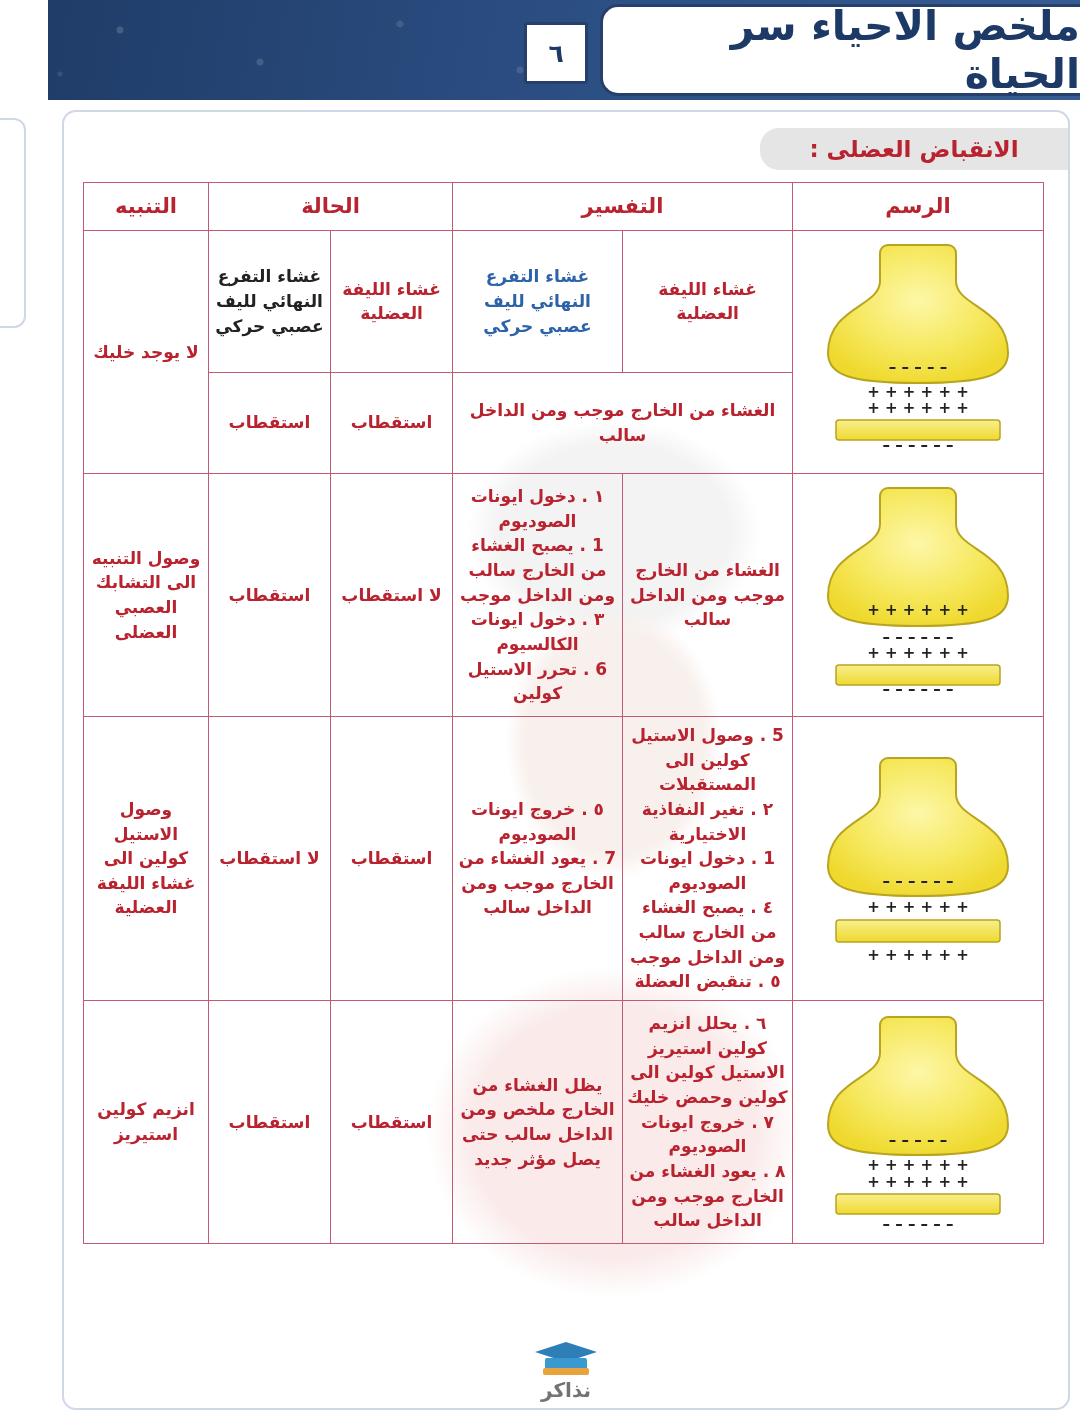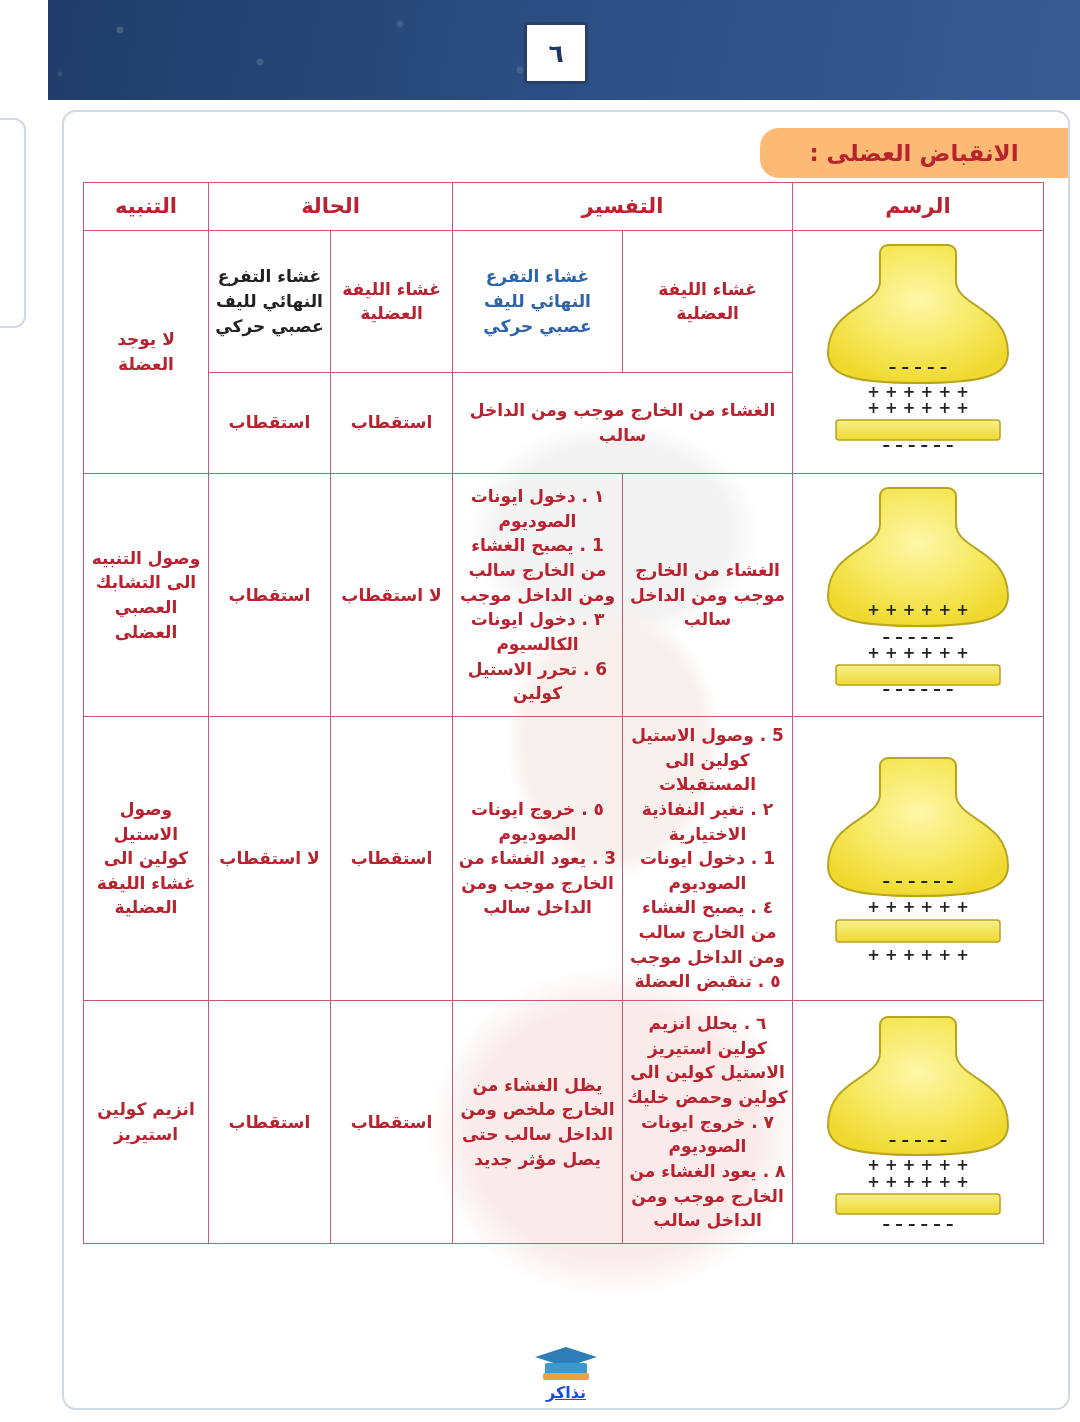--- a/index.html
+++ b/index.html
@@ -71,22 +71,22 @@
     background:
       radial-gradient(ellipse 150px 190px at 300px 330px, #e8cfc4 0%, #e8cfc4 60%, rgba(232,207,196,0) 72%),
       radial-gradient(ellipse 210px 160px at 300px 120px, #d8d8d8 0%, #d8d8d8 55%, rgba(216,216,216,0) 70%),
       radial-gradient(ellipse 260px 230px at 300px 720px, #f0bdbd 0%, #f0bdbd 55%, rgba(240,189,189,0) 72%);
     filter:blur(1px);
     pointer-events:none;
   }
 
   
   .section-chip {
-    position:absolute; top:16px; right:0px; width:308px; height:50px;
-    background:#fdba74;
+    position:absolute; top:16px; right:0px; width:308px; height:42px;
+    background:#e5e5e5;
     border-top-left-radius:19px; border-bottom-left-radius:19px;
     display:flex; align-items:center; justify-content:center;
     color:#b8232f; font-size:23px; font-weight:bold;
   }
 
   
   table.main {
     position:absolute; top:70px; right:24px; width:960px;
     border-collapse:collapse;
     table-layout:fixed;
@@ -130,30 +130,33 @@
   
   .footer-logo {
     position:absolute; bottom:6px; left:50%; transform:translateX(-50%);
     text-align:center;
   }
   .footer-logo .cap {
     width:70px; height:36px; margin:0 auto;
     position:relative;
   }
   .footer-logo .word {
-    color:#1d4ed8; font-size:16px; font-weight:bold; margin-top:2px;text-decoration:underline;
+    color:#737373; font-size:20px; font-weight:bold; margin-top:2px;
   }
 </style>
 </head>
 <body>
 
 <div class="header-band">
   <div class="header-blue"></div>
   <div class="header-white-left"></div>
   <div class="page-badge">٦</div>
+  <div class="header-title-box">
+    <span class="header-title">ملخص الاحياء سر الحياة</span>
+  </div>
 </div>
 
 <div class="page-card">
 
   <div class="watermark"></div>
 
   <div class="section-chip">
     <span>الانقباض العضلى :</span>
   </div>
 
@@ -197,21 +200,21 @@
               <text x="100" y="176" text-anchor="middle" font-size="15" fill="#222" font-family="DejaVu Sans">+ + + + + +</text>
               <rect x="18" y="183" width="164" height="20" rx="3" fill="url(#bar1)" stroke="#b9a41f" stroke-width="1.5"></rect>
               <text x="100" y="213" text-anchor="middle" font-size="15" fill="#222" font-family="DejaVu Sans">– – – – – –</text>
             </svg>
           </div>
         </td>
         <td>غشاء الليفة العضلية</td>
         <td><span style="color:#2d63a8">غشاء التفرع النهائي لليف عصبي حركي</span></td>
         <td>غشاء الليفة العضلية</td>
         <td><span style="color:#222">غشاء التفرع النهائي لليف عصبي حركي</span></td>
-        <td rowspan="2">لا يوجد العضلة</td>
+        <td rowspan="2">لا يوجد خليك</td>
       </tr>
 
       <tr>
         <td colspan="2" class="tafsir-center">الغشاء من الخارج موجب ومن الداخل سالب</td>
         <td>استقطاب</td>
         <td>استقطاب</td>
       </tr>
 
       <tr>
         <td>
@@ -254,21 +257,21 @@
         </td>
         <td class="tafsir-list">
           <span class="ln">5 . وصول الاستيل كولين الى المستقبلات</span>
           <span class="ln">٢ . تغير النفاذية الاختيارية</span>
           <span class="ln">1 . دخول ايونات الصوديوم</span>
           <span class="ln">٤ . يصبح الغشاء من الخارج سالب ومن الداخل موجب</span>
           <span class="ln">٥ . تنقبض العضلة</span>
         </td>
         <td class="tafsir-list">
           <span class="ln">٥ . خروج ايونات الصوديوم</span>
-          <span class="ln">3 . يعود الغشاء من الخارج موجب ومن الداخل سالب</span>
+          <span class="ln">7 . يعود الغشاء من الخارج موجب ومن الداخل سالب</span>
         </td>
         <td>استقطاب</td>
         <td>لا استقطاب</td>
         <td>وصول الاستيل كولين الى غشاء الليفة العضلية</td>
       </tr>
 
       <tr>
         <td>
           <div class="neuron">
             <svg width="200" height="225" viewBox="0 0 200 225">

